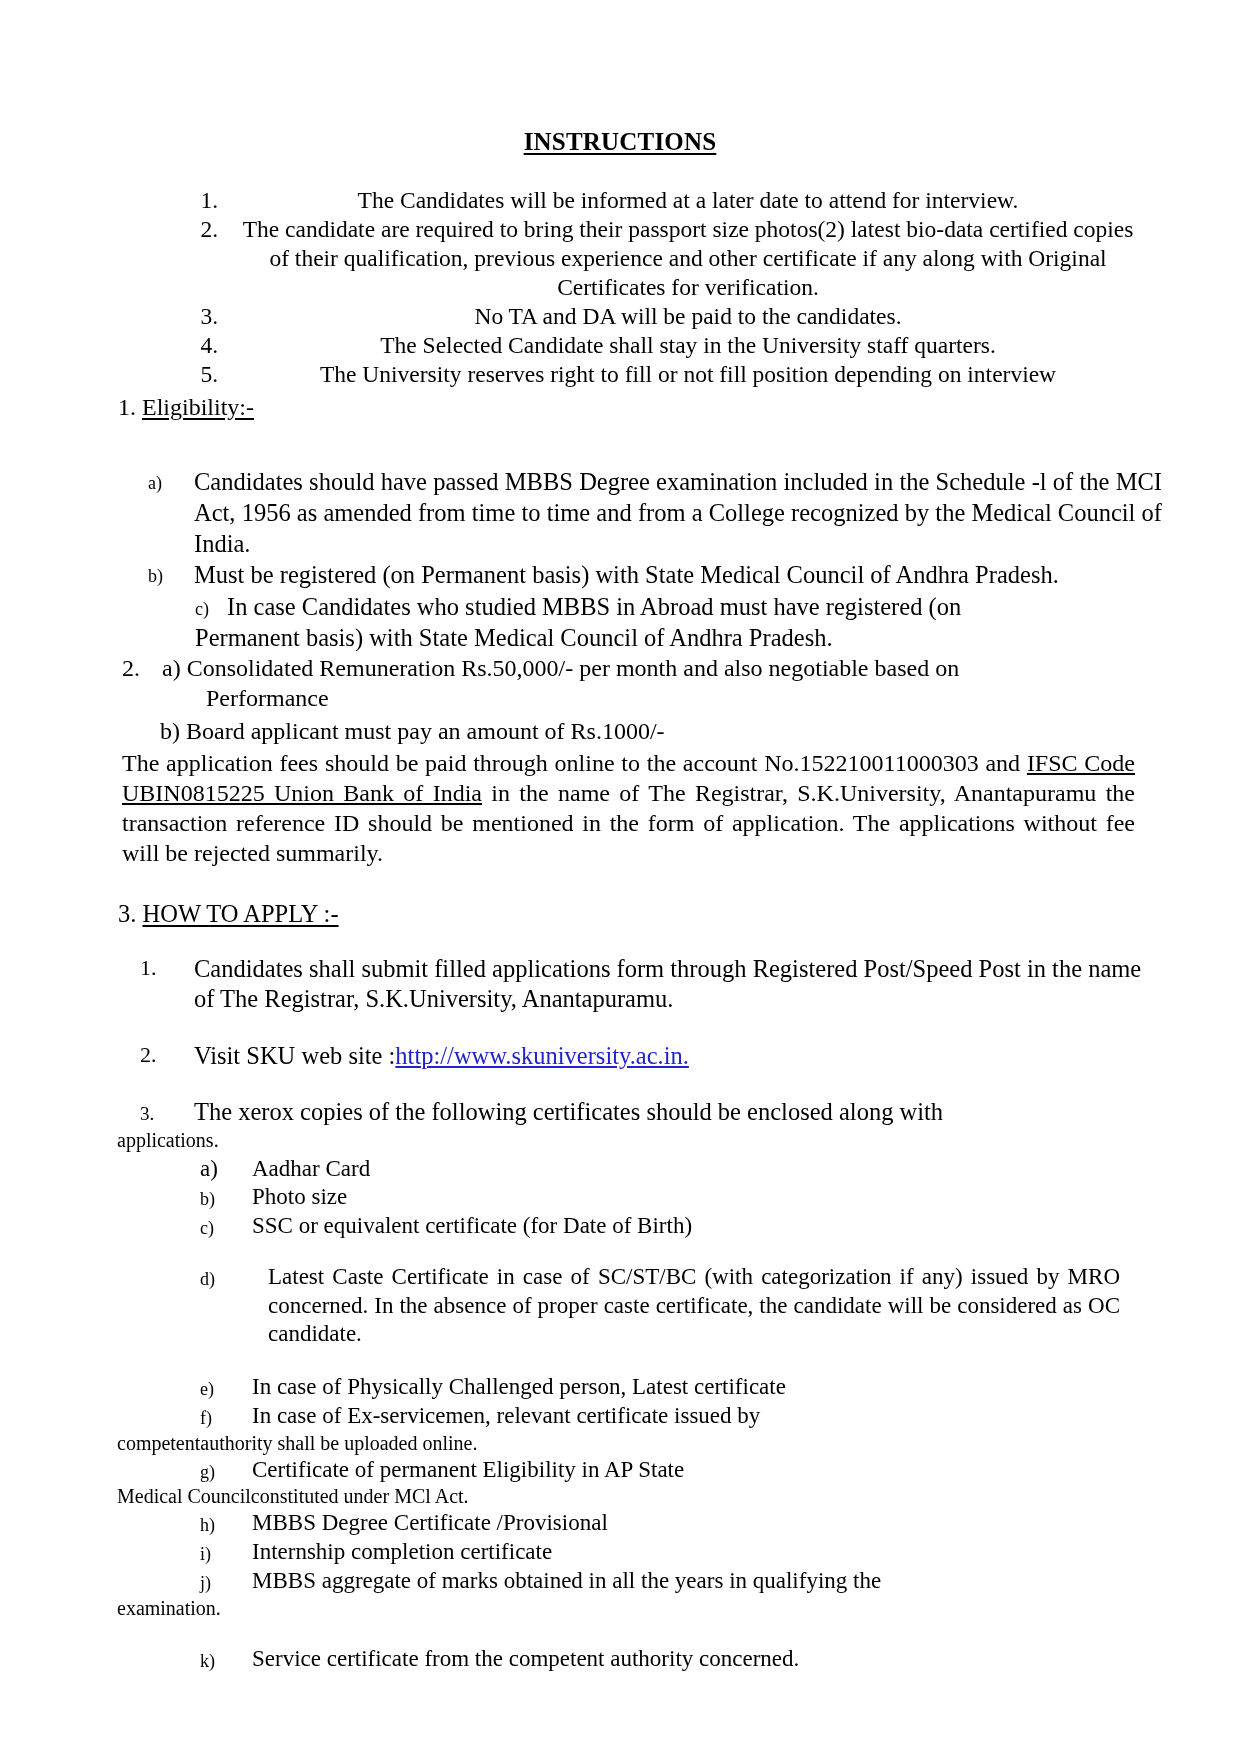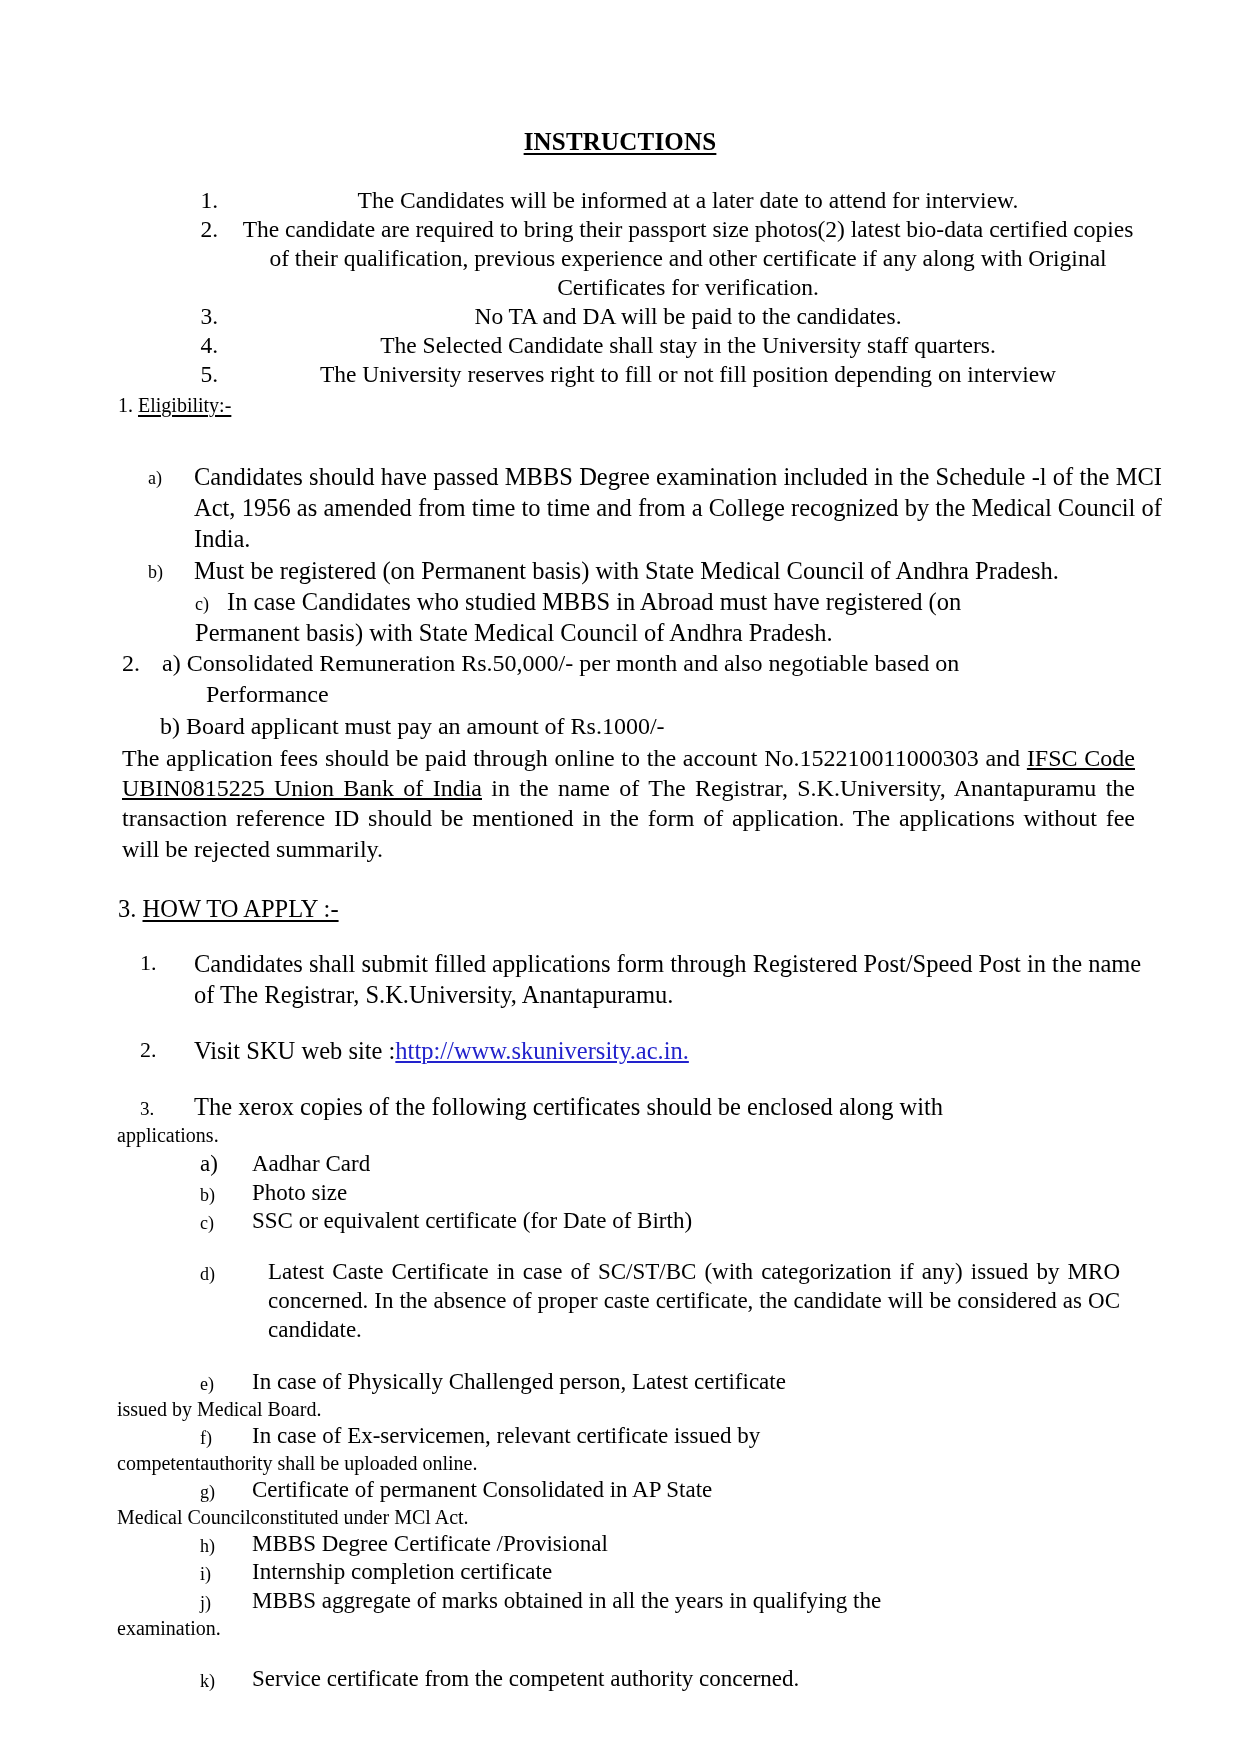--- a/index.html
+++ b/index.html
@@ -57,21 +57,21 @@
   }
   .instr-row .txt {
     flex: 1 1 auto;
     padding-left: 14px;
     padding-right: 96px;
     text-align: center;
   }
 
   
   .sec-head {
-    font-size: 20px;
+    font-size: 24px;
     line-height: 1.2;
     padding-left: 118px;
     margin-top: 4px;
   }
   .sec-head .u {
     text-decoration: underline;
     text-underline-offset: 3px;
   }
   .sec-head.apply {
     margin-top: 30px;
@@ -318,31 +318,30 @@
 
     <div class="enc-row sp">
       <div class="mk">d)</div>
       <div class="bd just">Latest Caste Certificate in case of SC/ST/BC (with categorization     if any) issued by MRO concerned. In   the absence of proper caste certificate,  the candidate will be considered as OC candidate.</div>
     </div>
 
     <div class="enc-row sp2">
       <div class="mk">e)</div>
       <div class="bd wide">In   case of Physically Challenged person, Latest certificate</div>
     </div>
-    <div class="applications-line">issued by Medical  Board.</div>
 
     <div class="enc-row">
       <div class="mk">f)</div>
       <div class="bd wide">In  case of Ex-servicemen, relevant certificate issued by</div>
     </div>
     <div class="applications-line">competentauthority shall be uploaded online.</div>
 
     <div class="enc-row">
       <div class="mk">g)</div>
-      <div class="bd wide">Certificate of permanent Consolidated in AP State</div>
+      <div class="bd wide">Certificate of permanent Eligibility in AP State</div>
     </div>
     <div class="applications-line">Medical Councilconstituted under MCl Act.</div>
 
     <div class="enc-row">
       <div class="mk">h)</div>
       <div class="bd wide">MBBS Degree Certificate /Provisional</div>
     </div>
 
     <div class="enc-row">
       <div class="mk">i)</div>

